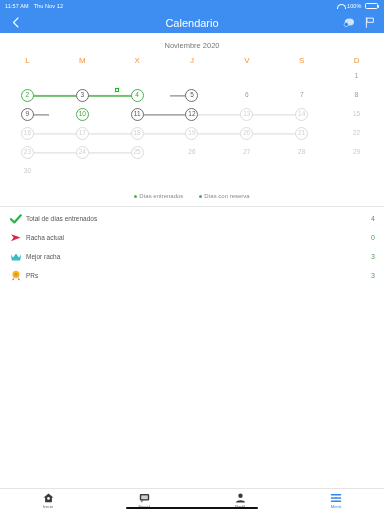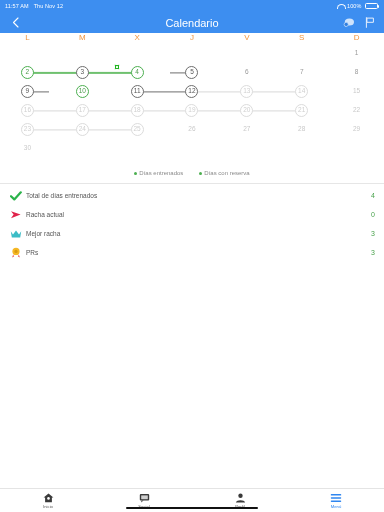--- a/index.html
+++ b/index.html
@@ -163,20 +163,21 @@
       </div>
       <div class="nav-ic">
         <svg width="10" height="11" viewBox="0 0 10 11">
           <path d="M1.4 0.6 V10.4" stroke="#e8f0fc" stroke-width="1" stroke-linecap="round"></path>
           <path d="M1.9 1.1 H8.4 V5.3 H1.9 Z" fill="none" stroke="#e8f0fc" stroke-width="1" stroke-linejoin="round"></path>
         </svg>
       </div>
     </div>
   </div>
 
+  <div class="month-title">Noviembre 2020</div>
 
   <div class="cal">
     <div class="dow-row">
       <div class="dow">L</div>
       <div class="dow">M</div>
       <div class="dow">X</div>
       <div class="dow">J</div>
       <div class="dow">V</div>
       <div class="dow">S</div>
       <div class="dow">D</div>

